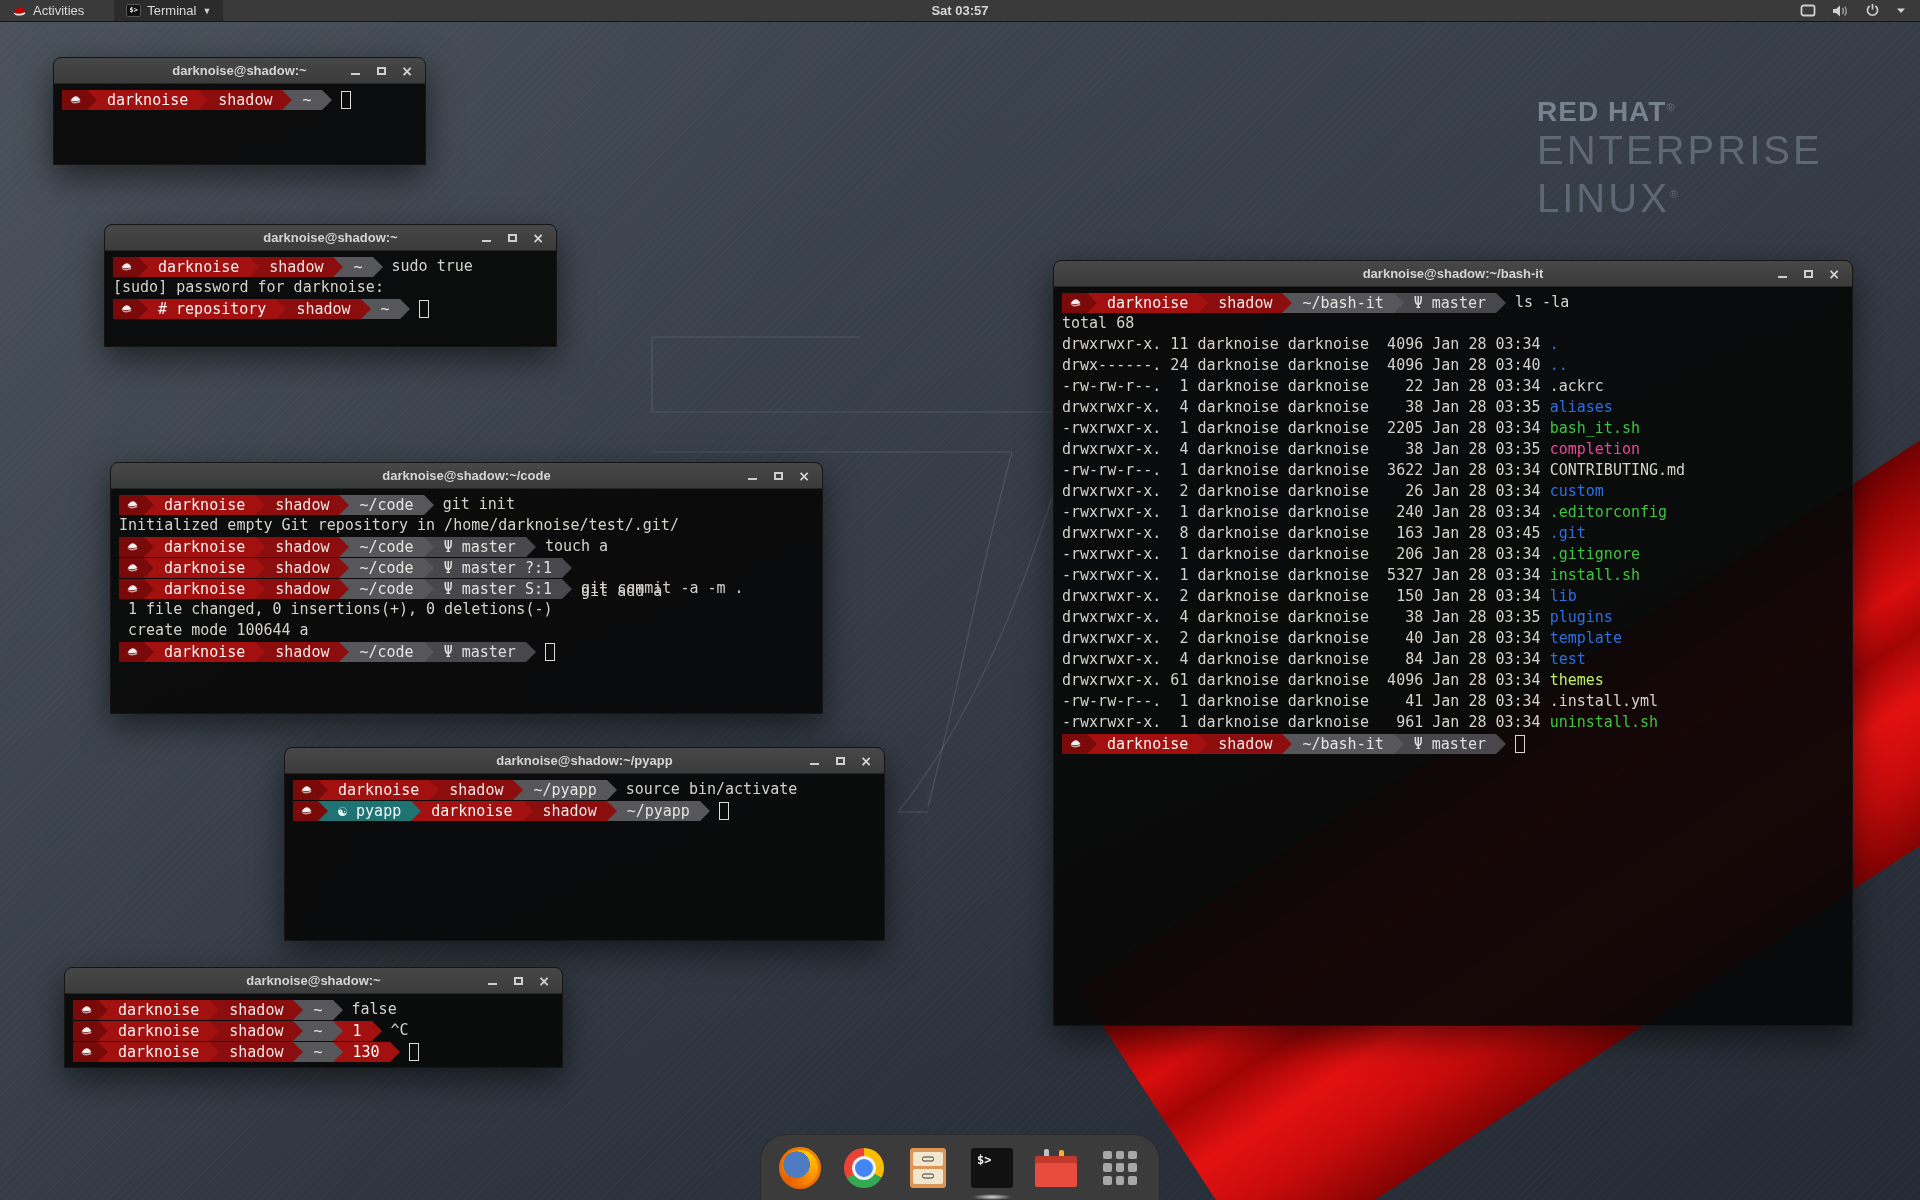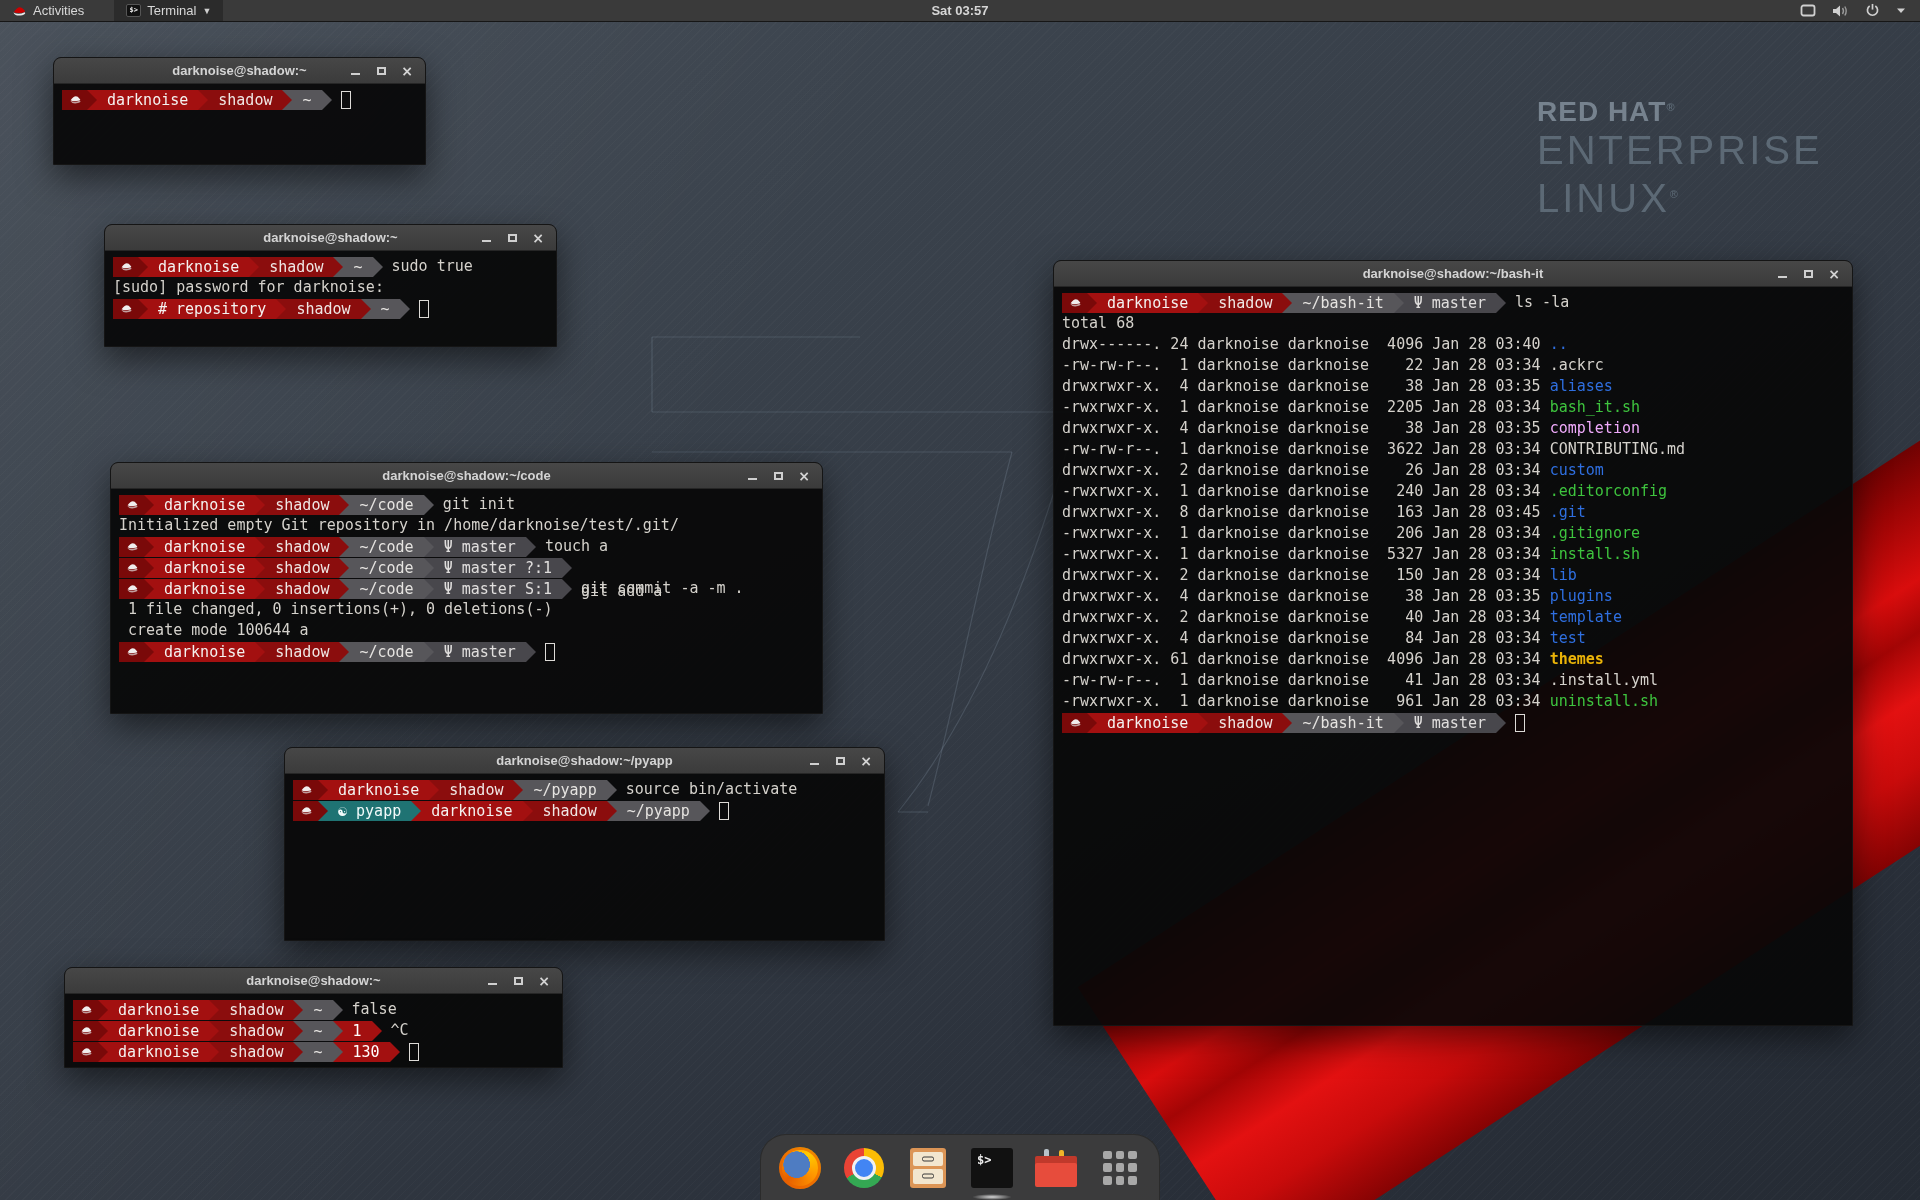--- a/index.html
+++ b/index.html
@@ -496,36 +496,37 @@
         <span class="seg-arrow" style="border-left-color: rgb(163, 16, 16); background: rgb(139, 13, 13);"></span>
         <span class="seg" style="color: rgb(239, 230, 228); background: rgb(139, 13, 13);">shadow</span>
         <span class="seg-arrow" style="border-left-color: rgb(139, 13, 13); background: rgb(87, 86, 90);"></span>
         <span class="seg" style="color: rgb(230, 228, 225); background: rgb(87, 86, 90);">~/bash-it</span>
         <span class="seg-arrow" style="border-left-color: rgb(87, 86, 90); background: rgb(72, 71, 76);"></span>
         <span class="seg" style="color: rgb(224, 222, 221); background: rgb(72, 71, 76);">Ψ master</span>
         <span class="seg-arrow" style="border-left-color: rgb(72, 71, 76); background: transparent;"></span>
         <span class="cmd" style="color: rgb(213, 210, 204);"> ls -la</span>
       </div>
       <div class="line textline">total 68</div>
+      <div class="line textline"><span>drwxrwxr-x. 11 darknoise darknoise  4096 Jan 28 03:34 </span><span class="fname" style="color: rgb(47, 111, 224);">.</span></div>
       <div class="line textline"><span>drwx------. 24 darknoise darknoise  4096 Jan 28 03:40 </span><span class="fname" style="color: rgb(47, 111, 224);">..</span></div>
       <div class="line textline"><span>-rw-rw-r--.  1 darknoise darknoise    22 Jan 28 03:34 </span><span class="fname" style="color: rgb(213, 210, 204);">.ackrc</span></div>
       <div class="line textline"><span>drwxrwxr-x.  4 darknoise darknoise    38 Jan 28 03:35 </span><span class="fname" style="color: rgb(47, 111, 224);">aliases</span></div>
       <div class="line textline"><span>-rwxrwxr-x.  1 darknoise darknoise  2205 Jan 28 03:34 </span><span class="fname" style="color: rgb(62, 196, 62);">bash_it.sh</span></div>
-      <div class="line textline"><span>drwxrwxr-x.  4 darknoise darknoise    38 Jan 28 03:35 </span><span class="fname" style="color: #f0abfc;">completion</span></div>
+      <div class="line textline"><span>drwxrwxr-x.  4 darknoise darknoise    38 Jan 28 03:35 </span><span class="fname" style="color: #ec4899;">completion</span></div>
       <div class="line textline"><span>-rw-rw-r--.  1 darknoise darknoise  3622 Jan 28 03:34 </span><span class="fname" style="color: rgb(213, 210, 204);">CONTRIBUTING.md</span></div>
       <div class="line textline"><span>drwxrwxr-x.  2 darknoise darknoise    26 Jan 28 03:34 </span><span class="fname" style="color: rgb(47, 111, 224);">custom</span></div>
       <div class="line textline"><span>-rwxrwxr-x.  1 darknoise darknoise   240 Jan 28 03:34 </span><span class="fname" style="color: rgb(62, 196, 62);">.editorconfig</span></div>
       <div class="line textline"><span>drwxrwxr-x.  8 darknoise darknoise   163 Jan 28 03:45 </span><span class="fname" style="color: rgb(47, 111, 224);">.git</span></div>
       <div class="line textline"><span>-rwxrwxr-x.  1 darknoise darknoise   206 Jan 28 03:34 </span><span class="fname" style="color: rgb(62, 196, 62);">.gitignore</span></div>
       <div class="line textline"><span>-rwxrwxr-x.  1 darknoise darknoise  5327 Jan 28 03:34 </span><span class="fname" style="color: rgb(62, 196, 62);">install.sh</span></div>
       <div class="line textline"><span>drwxrwxr-x.  2 darknoise darknoise   150 Jan 28 03:34 </span><span class="fname" style="color: rgb(47, 111, 224);">lib</span></div>
       <div class="line textline"><span>drwxrwxr-x.  4 darknoise darknoise    38 Jan 28 03:35 </span><span class="fname" style="color: rgb(47, 111, 224);">plugins</span></div>
       <div class="line textline"><span>drwxrwxr-x.  2 darknoise darknoise    40 Jan 28 03:34 </span><span class="fname" style="color: rgb(47, 111, 224);">template</span></div>
       <div class="line textline"><span>drwxrwxr-x.  4 darknoise darknoise    84 Jan 28 03:34 </span><span class="fname" style="color: rgb(47, 111, 224);">test</span></div>
-      <div class="line textline"><span>drwxrwxr-x. 61 darknoise darknoise  4096 Jan 28 03:34 </span><span class="fname" style="color: #eab308; font-weight: bold;">themes</span></div>
+      <div class="line textline"><span>drwxrwxr-x. 61 darknoise darknoise  4096 Jan 28 03:34 </span><span class="fname" style="color: #bef264;">themes</span></div>
       <div class="line textline"><span>-rw-rw-r--.  1 darknoise darknoise    41 Jan 28 03:34 </span><span class="fname" style="color: rgb(213, 210, 204);">.install.yml</span></div>
       <div class="line textline"><span>-rwxrwxr-x.  1 darknoise darknoise   961 Jan 28 03:34 </span><span class="fname" style="color: rgb(62, 196, 62);">uninstall.sh</span></div>
       <div class="line promptline">
         <span class="seg seg-icon" style="background: rgb(122, 9, 9);"><svg width="13" height="11" viewBox="0 0 16 12">
             <path d="M2 7 Q8 -2 13 5 Q15 7 12 7.6 Q5 9 2 7 Z" fill="#f0eded"></path>
             <path d="M1.5 7.5 Q7 10.5 13.5 7.2 Q15.5 9 11 10.4 Q4 12.2 1.5 7.5 Z" fill="#cfb9b9" opacity="0.85"></path>
           </svg></span>
         <span class="seg-arrow" style="border-left-color: rgb(122, 9, 9); background: rgb(163, 16, 16);"></span>
         <span class="seg" style="color: rgb(244, 242, 240); background: rgb(163, 16, 16);">darknoise</span>
         <span class="seg-arrow" style="border-left-color: rgb(163, 16, 16); background: rgb(139, 13, 13);"></span>

